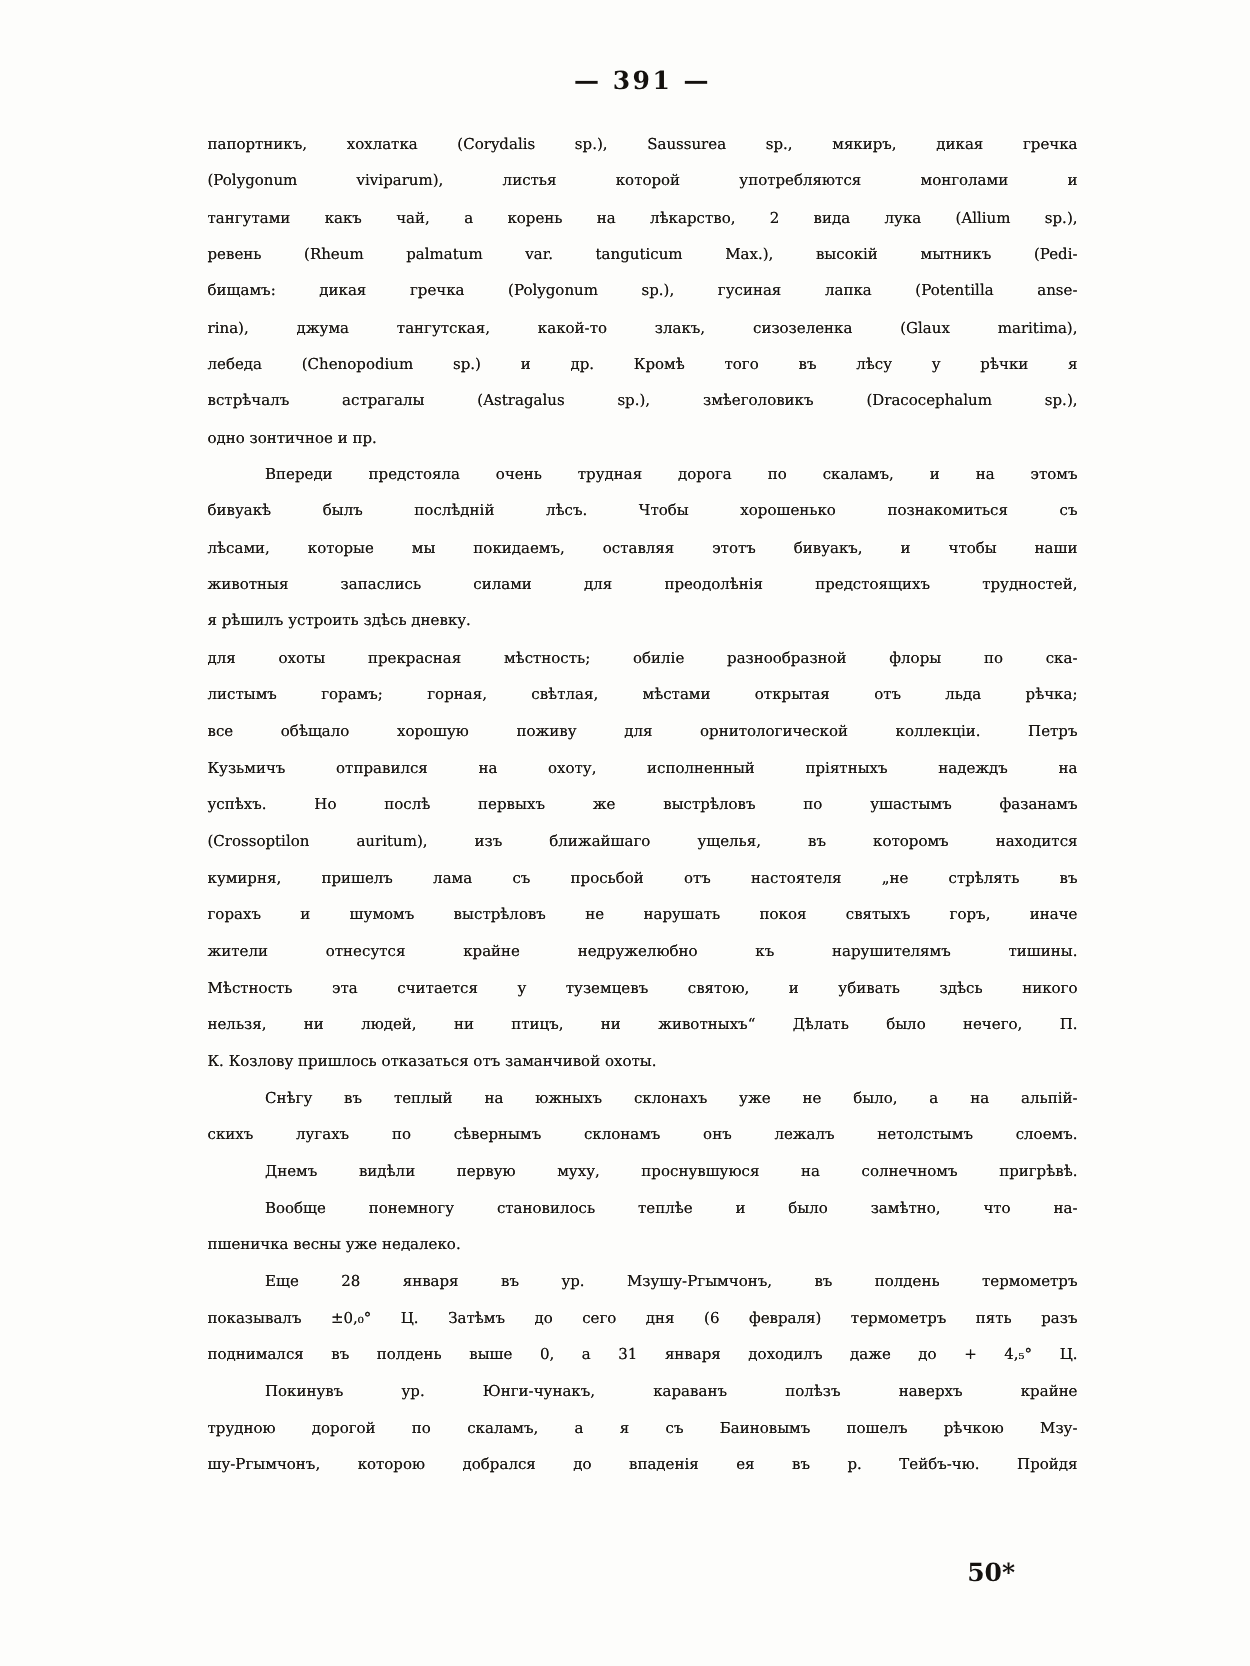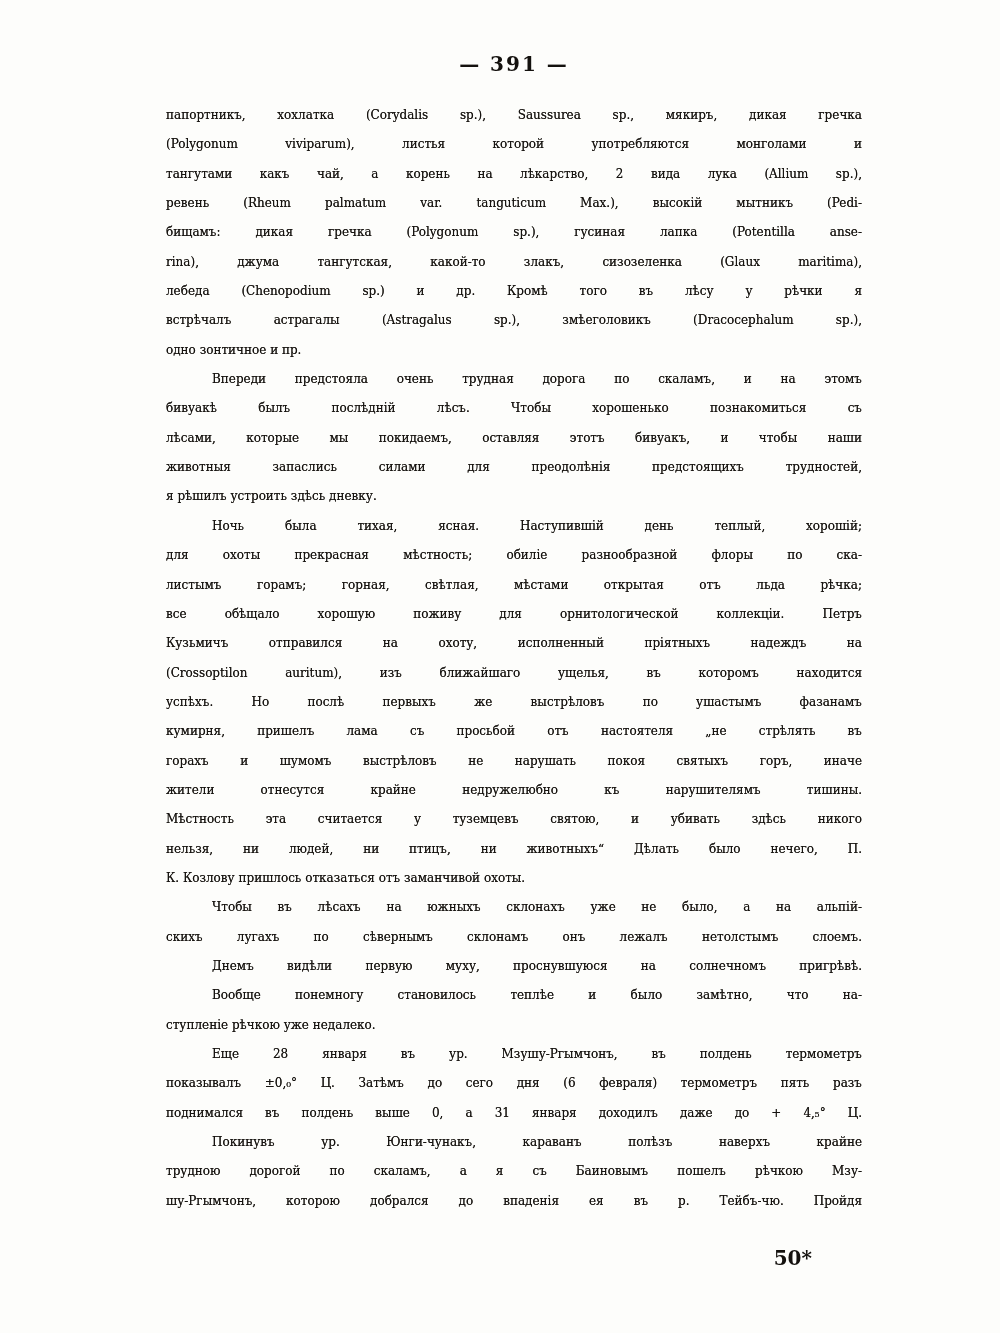--- a/index.html
+++ b/index.html
@@ -84,44 +84,43 @@
         <div class="line">одно зонтичное и пр.</div>
       </div>
       <div class="para">
         <div class="line just ind">Впереди предстояла очень трудная дорога по скаламъ, и на этомъ</div>
         <div class="line just">бивуакѣ былъ послѣдній лѣсъ. Чтобы хорошенько познакомиться съ</div>
         <div class="line just">лѣсами, которые мы покидаемъ, оставляя этотъ бивуакъ, и чтобы наши</div>
         <div class="line just">животныя запаслись силами для преодолѣнія предстоящихъ трудностей,</div>
         <div class="line">я рѣшилъ устроить здѣсь дневку.</div>
       </div>
       <div class="para">
-        <div class="line just ind">Ночь была тихая, ясная. Наступившій день теплый, хорошій;</div>
         <div class="line just">для охоты прекрасная мѣстность; обиліе разнообразной флоры по ска-</div>
         <div class="line just">листымъ горамъ; горная, свѣтлая, мѣстами открытая отъ льда рѣчка;</div>
         <div class="line just">все обѣщало хорошую поживу для орнитологической коллекціи. Петръ</div>
         <div class="line just">Кузьмичъ отправился на охоту, исполненный пріятныхъ надеждъ на</div>
+        <div class="line just">успѣхъ. Но послѣ первыхъ же выстрѣловъ по ушастымъ фазанамъ</div>
         <div class="line just">(Crossoptilon auritum), изъ ближайшаго ущелья, въ которомъ находится</div>
-        <div class="line just">успѣхъ. Но послѣ первыхъ же выстрѣловъ по ушастымъ фазанамъ</div>
         <div class="line just">кумирня, пришелъ лама съ просьбой отъ настоятеля „не стрѣлять въ</div>
         <div class="line just">горахъ и шумомъ выстрѣловъ не нарушать покоя святыхъ горъ, иначе</div>
         <div class="line just">жители отнесутся крайне недружелюбно къ нарушителямъ тишины.</div>
         <div class="line just">Мѣстность эта считается у туземцевъ святою, и убивать здѣсь никого</div>
         <div class="line just">нельзя, ни людей, ни птицъ, ни животныхъ“ Дѣлать было нечего, П.</div>
         <div class="line">К. Козлову пришлось отказаться отъ заманчивой охоты.</div>
       </div>
       <div class="para">
-        <div class="line just ind">Чтобы въ лѣсахъ на южныхъ склонахъ уже не было, а на альпій-</div>
+        <div class="line just ind">Снѣгу въ теплый на южныхъ склонахъ уже не было, а на альпій-</div>
         <div class="line just">скихъ лугахъ по сѣвернымъ склонамъ онъ лежалъ нетолстымъ слоемъ.</div>
       </div>
       <div class="para">
         <div class="line just ind">Днемъ видѣли первую муху, проснувшуюся на солнечномъ пригрѣвѣ.</div>
       </div>
       <div class="para">
         <div class="line just ind">Вообще понемногу становилось теплѣе и было замѣтно, что на-</div>
-        <div class="line">ступленіе рѣчкою уже недалеко.</div>
+        <div class="line">пшеничка весны уже недалеко.</div>
       </div>
       <div class="para">
         <div class="line just ind">Еще 28 января въ ур. Мзушу-Ргымчонъ, въ полдень термометръ</div>
         <div class="line just">показывалъ ±0,₀° Ц. Затѣмъ до сего дня (6 февраля) термометръ пять разъ</div>
         <div class="line just">поднимался въ полдень выше 0, а 31 января доходилъ даже до + 4,₅° Ц.</div>
       </div>
       <div class="para">
         <div class="line just ind">Покинувъ ур. Юнги-чунакъ, караванъ полѣзъ наверхъ крайне</div>
         <div class="line just">трудною дорогой по скаламъ, а я съ Баиновымъ пошелъ рѣчкою Мзу-</div>
         <div class="line just">шу-Ргымчонъ, которою добрался до впаденія ея въ р. Тейбъ-чю. Пройдя</div>

